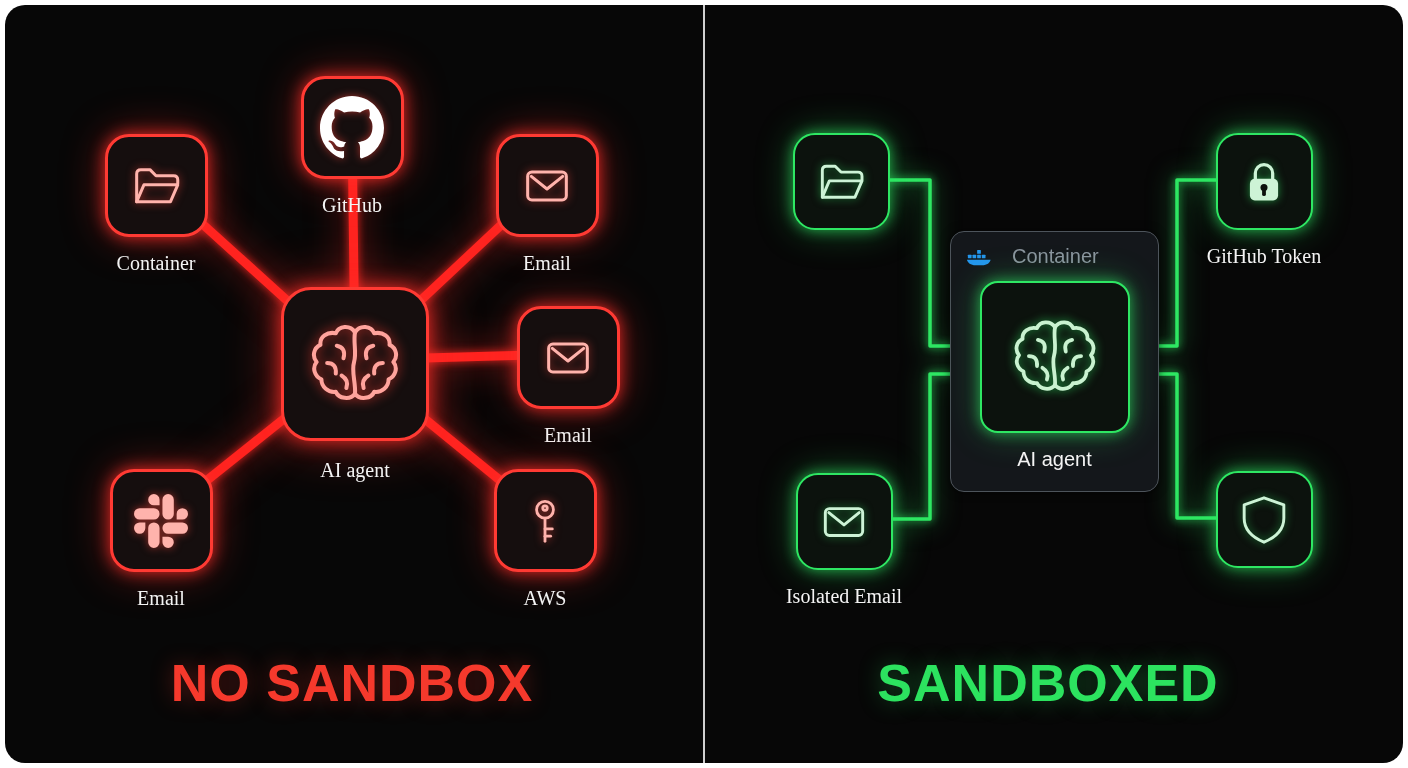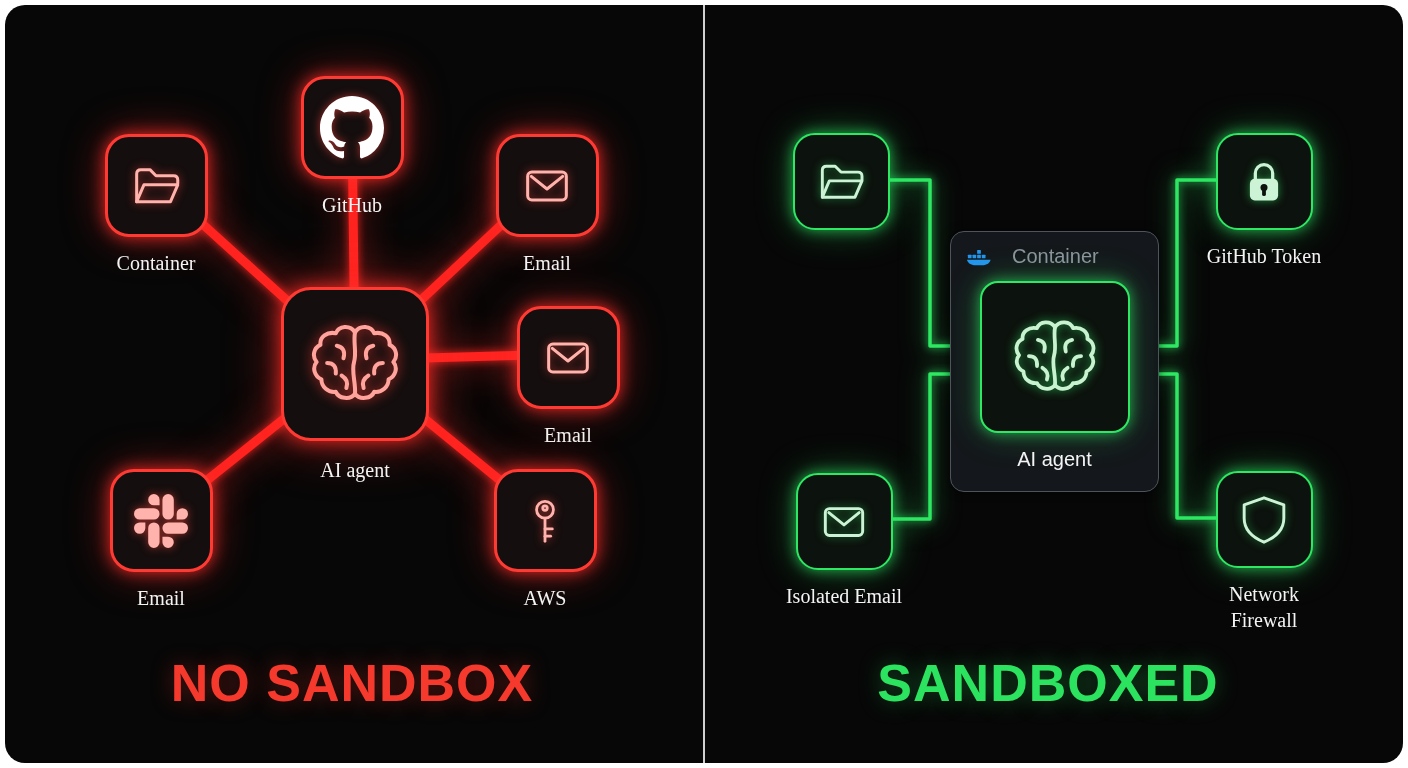--- a/index.html
+++ b/index.html
@@ -290,18 +290,17 @@
       </div>
       <div class="nlabel">Isolated Email</div>
     </div>
 
     <div class="node green w130 n-firewall">
       <div class="nbox">
         <svg viewBox="0 0 96 96" width="56" height="56">
           <path d="M48 10 L82 22 V45 q0 27 -34 41 q-34 -14 -34 -41 V22 Z" fill="none" stroke="currentColor" stroke-width="5" stroke-linejoin="round"></path>
         </svg>
       </div>
-      <div class="nlabel">Network Firewall</div>
     </div>
 
     <div class="panel-title title-right">SANDBOXED</div>
   </div>
 </div>
 
 </body></html>

